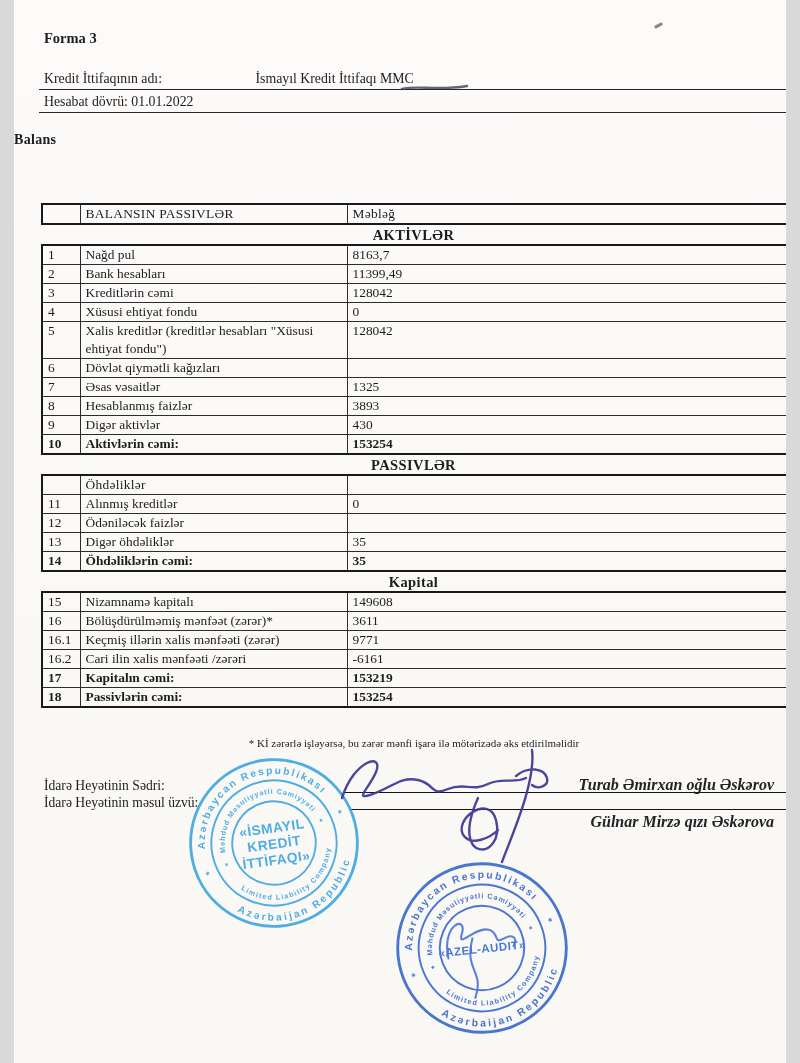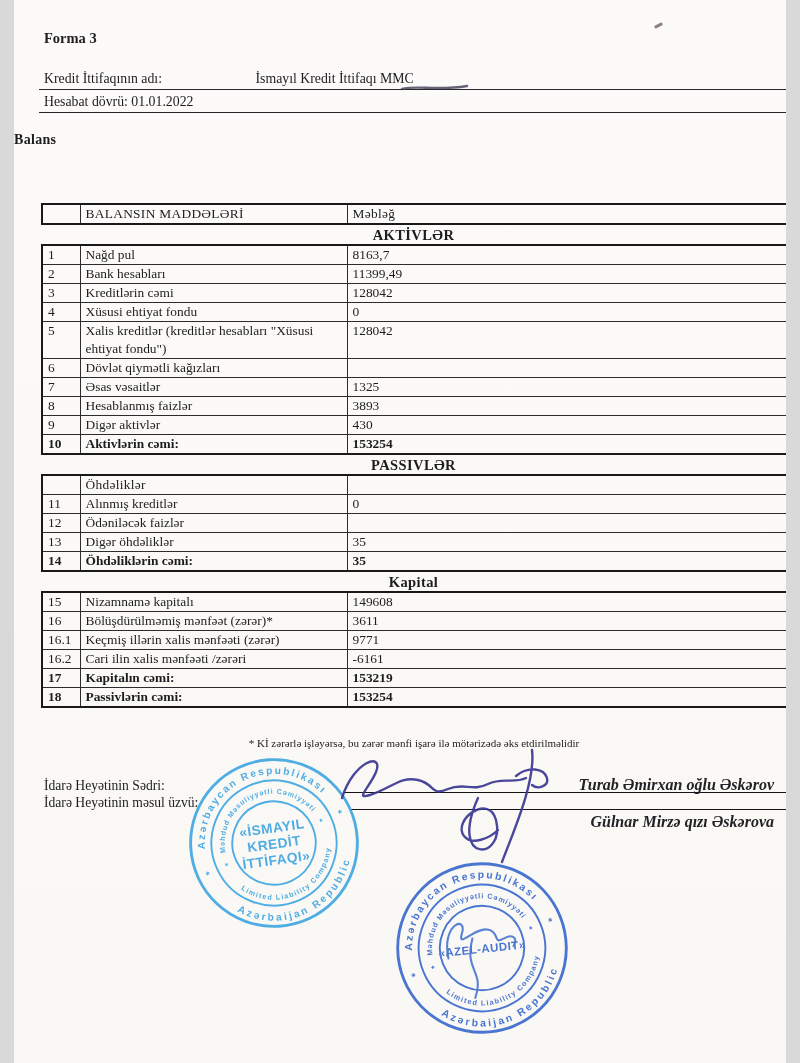--- a/index.html
+++ b/index.html
@@ -73,21 +73,21 @@
 
     <table class="t head-table">
       <colgroup>
           <col class="col-no">
           <col class="col-name">
           <col class="col-val">
         </colgroup>
       <tbody>
           <tr>
         <th class="c-no"></th>
-        <th class="hdr">BALANSIN MADDƏLƏRİ</th>
+        <th class="hdr">BALANSIN PASSIVLƏR</th>
         <th class="hdr">Məbləğ</th>
       </tr>
     </tbody>
       </table>
 
     <div class="section-heading">AKTİVLƏR</div>
 
     <table class="t">
       <colgroup>
           <col class="col-no">

